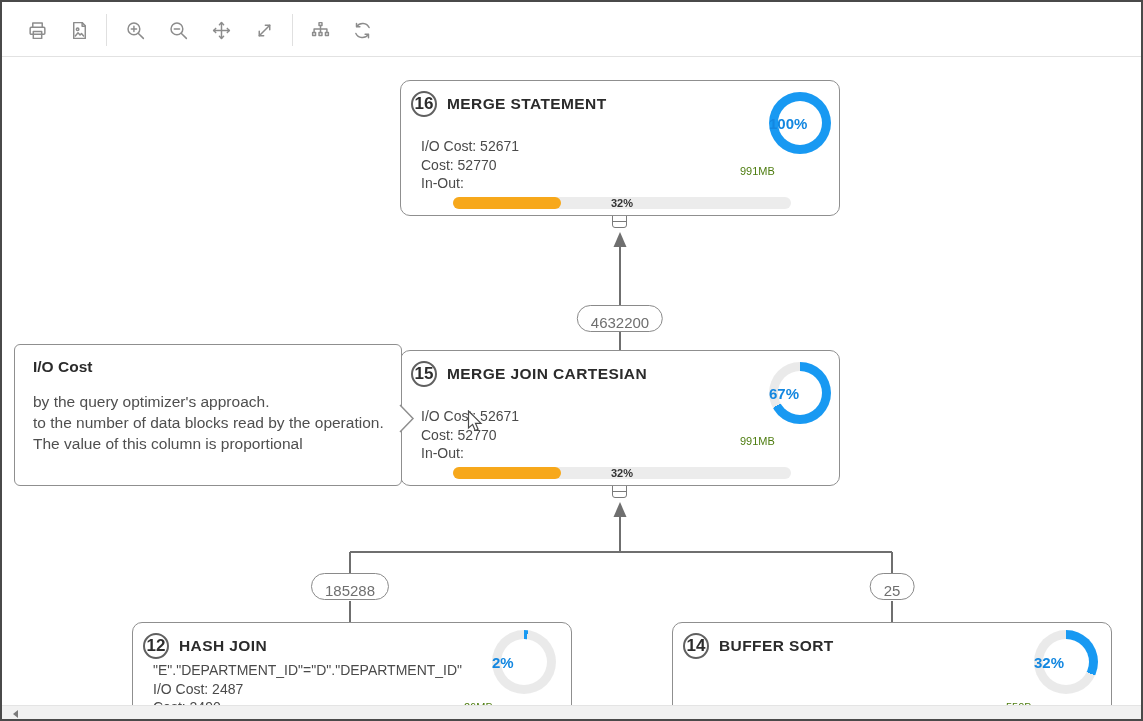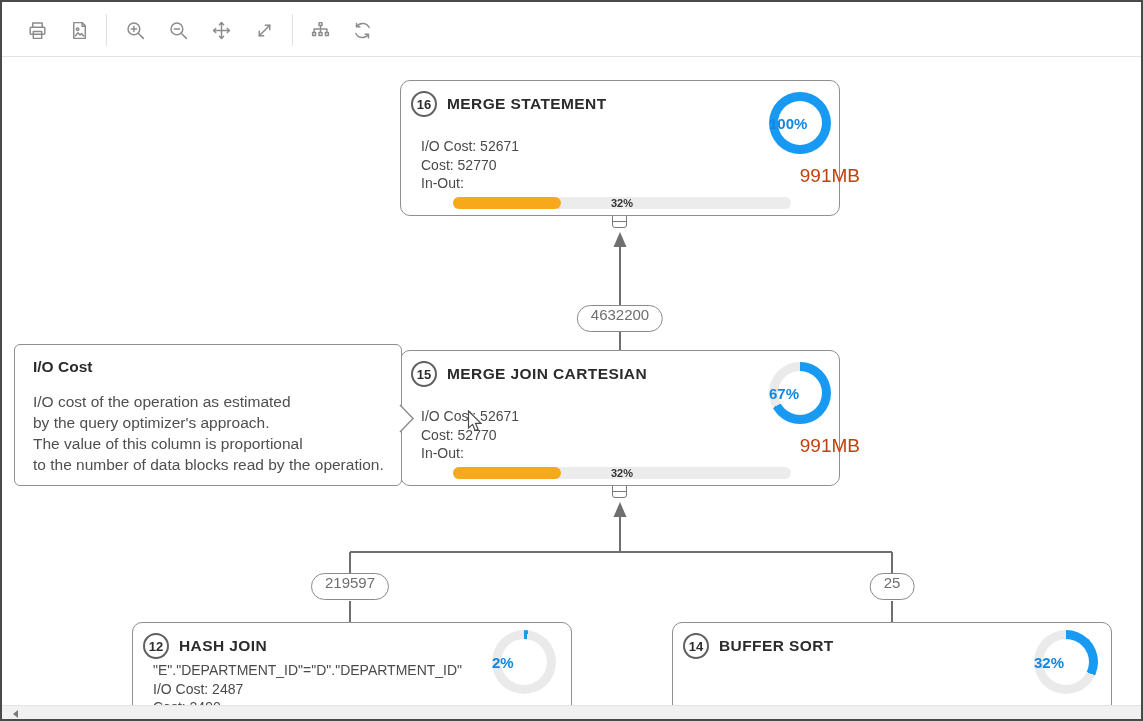--- a/index.html
+++ b/index.html
@@ -14,36 +14,36 @@
   .tbtn svg { stroke:#8c8c8c; fill:none; stroke-width:1.4; stroke-linecap:round; stroke-linejoin:round; }
   .tsep { position:absolute; top:12px; width:1px; height:32px; background:#e0e0e0; }
 
   
   .canvas { position:absolute; left:0; top:56px; right:0; bottom:0; background:#fff; }
   .edges { position:absolute; left:0; top:0; pointer-events:none; }
 
   
   .node { position:absolute; width:440px; height:136px; background:#fff; border:1.5px solid #8f8f8f; border-radius:10px; }
   .node .num { position:absolute; left:10px; top:10px; width:26px; height:26px; border:2px solid #606060; border-radius:50%;
-               display:flex; align-items:center; justify-content:center; font-size:13px; font-weight:bold; color:#2d2d2d; }
+               display:flex; align-items:center; justify-content:center; font-size:17px; font-weight:bold; color:#2d2d2d; }
   .node .title { position:absolute; left:46px; top:14px; font-size:15.5px; font-weight:bold; color:#2b2b2b; letter-spacing:.4px; white-space:nowrap; }
   .node .details { position:absolute; left:20px; font-size:14px; color:#4a4a4a; line-height:18.5px; white-space:nowrap; }
   .node .bar { position:absolute; left:52px; top:116px; width:338px; height:12px; background:#ececec; border-radius:6px; }
   .node .bar .fill { position:absolute; left:0; top:0; bottom:0; border-radius:6px; background:#F7A81B; }
   .node .bar .blabel { position:absolute; left:0; right:0; top:0; text-align:center; font-size:11px; font-weight:bold; color:#333; line-height:12px; }
   .donut { position:absolute; border-radius:50%; display:flex; align-items:center; }
   .donut::before { content:""; position:absolute; inset:9px; background:#fff; border-radius:50%; }
   .donut .pct { position:relative; font-size:15px; font-weight:bold; color:#1387E0; }
-  .node .mem { position:absolute; text-align:right; width:120px; font-size:19px; color:#c2410c; }
+  .node .mem { position:absolute; text-align:left; width:120px; font-size:11px; color:#4d7c0f; }
 
   
   .toggle { position:absolute; width:15px; height:13px; background:#fff; border:1.5px solid #7a7a7a; border-radius:0 0 3px 3px; cursor:pointer; }
   .toggle::after { content:""; position:absolute; left:0; right:0; top:4.5px; height:1.5px; background:#7a7a7a; }
   .pill { position:absolute; transform:translateX(-50%); background:#fff; border:1.5px solid #8a8a8a; border-radius:14px;
-          height:27px; padding:0 13px; display:flex; align-items:flex-start; font-size:15px; color:#6f6f6f; white-space:nowrap; }
+          height:27px; padding:0 13px; display:flex; align-items:flex-end; font-size:15px; color:#6f6f6f; white-space:nowrap; }
 
   
   .tooltip { position:absolute; left:12px; top:286px; width:388px; height:142px; background:#fff; border:1.5px solid #8f8f8f; border-radius:6px;padding-left:24px; }
   .tooltip .tt-title { position:absolute; left:18px; top:13px; font-size:15.5px; font-weight:bold; color:#2b2b2b; }
   .tooltip .tt-body { position:absolute; left:18px; top:46px; font-size:15.5px; color:#4f4f4f; line-height:21px; white-space:nowrap; }
   .callout { position:absolute; left:397px; top:346px; }
 
   
   .hscroll { position:absolute; left:0; right:0; bottom:0; height:14px; background:#f1f1f1; border-top:1px solid #e4e4e4; cursor:pointer; }
   .hscroll .larrow { position:absolute; left:11px; top:4px; width:0; height:0; border-top:4px solid transparent; border-bottom:4px solid transparent; border-right:5px solid #7a7a7a; }
@@ -137,21 +137,21 @@
       </g>
     </svg>
 
     <div class="toggle" style="left:610px; top:157px"></div>
     <div class="toggle" style="left:610px; top:427px"></div>
 
     <div class="pill" style="left:618px; top:247px">
         <span>4632200</span>
       </div>
     <div class="pill" style="left:348px; top:515px">
-        <span>219597</span>
+        <span>185288</span>
       </div>
     <div class="pill" style="left:890px; top:515px">
         <span>25</span>
       </div>
 
     <div class="node" style="left:398px; top:22px">
       <div class="num">16</div>
       <div class="title">MERGE STATEMENT</div>
       <div class="details" style="top:56px">
         <div>I/O Cost: 52671</div>
@@ -205,24 +205,23 @@
       <div class="title">BUFFER SORT</div>
       <div class="donut" style="left: 361px; top: 7px; width: 64px; height: 64px; background: conic-gradient(rgb(24, 153, 242) 0deg, rgb(24, 153, 242) 32%, rgb(234, 234, 234) 32%, rgb(234, 234, 234) 100%);">
         <span class="pct">32%</span>
       </div>
       <div class="mem" style="left:333px; top:78px">550B</div>
     </div>
 
     <div class="tooltip">
       <div class="tt-title">I/O Cost</div>
       <div class="tt-body">
-        <div>I/O cost of the operation as estimated</div>
         <div>by the query optimizer's approach.</div>
+        <div>to the number of data blocks read by the operation.</div>
         <div>The value of this column is proportional</div>
-        <div>to the number of data blocks read by the operation.</div>
       </div>
     </div>
     <svg class="callout" width="17" height="30">
       <path d="M1 1 L14 14.5 L1 28" fill="#ffffff" stroke="#8f8f8f" stroke-width="1.5"></path>
     </svg>
 
     <svg class="cursor" style="left:465px; top:352px" width="16" height="24">
       <path d="M1.5 1 L1.5 18 L5.6 14.4 L8.2 20.5 L11.1 19.2 L8.5 13.3 L14 13.3 Z" fill="#ffffff" stroke="#4a4a4a" stroke-width="1.2"></path>
     </svg>
 

